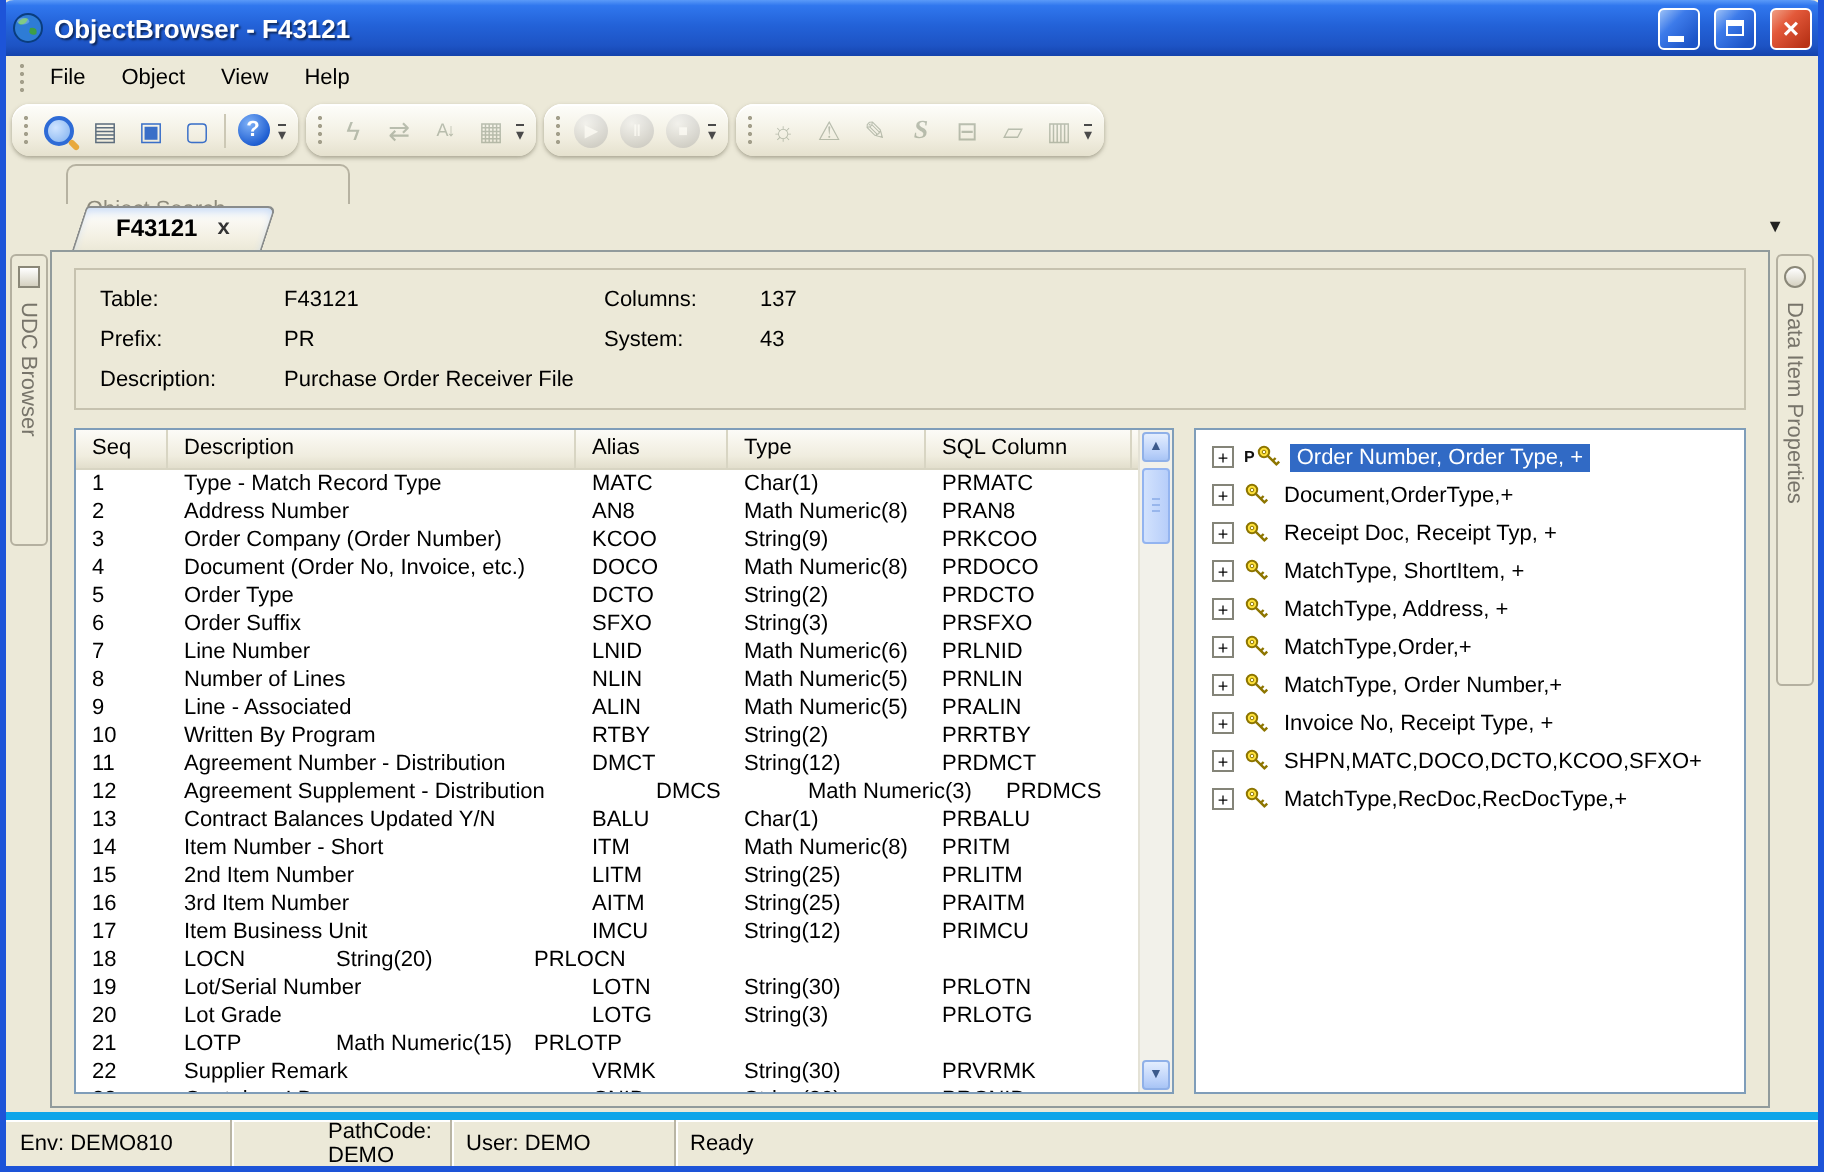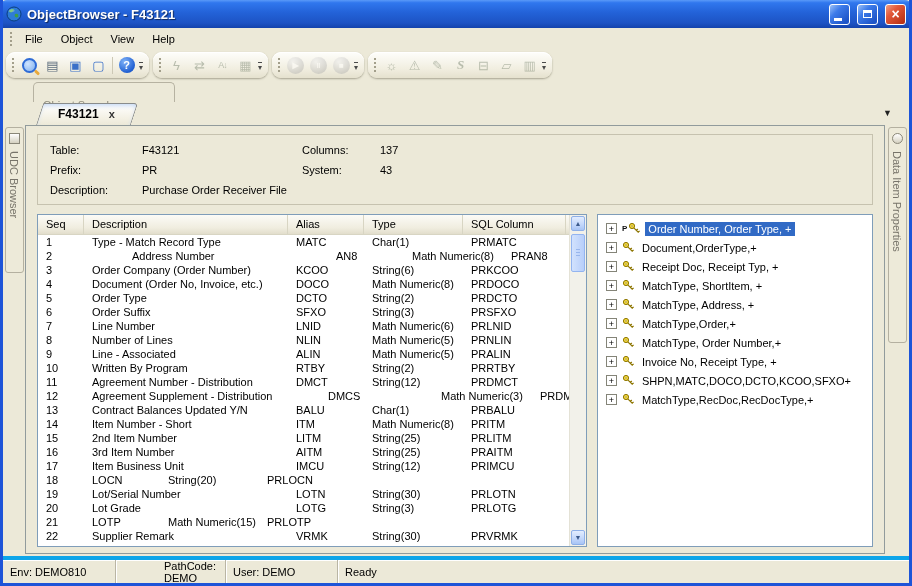--- a/index.html
+++ b/index.html
@@ -285,30 +285,30 @@
             <div class="gbody" style="flex:1;overflow:hidden;">
                 <span class="grow" style="display: flex;">
                   <span class="gcell" style="width: 46px;">1</span>
                   <span class="gcell" style="width: 204px;">Type - Match Record Type</span>
                   <span class="gcell" style="width: 76px;">MATC</span>
                   <span class="gcell" style="width: 99px;">Char(1)</span>
                   <span class="gcell" style="width: 103px;">PRMATC</span>
                 </span>
                 <span class="grow" style="display: flex;">
                   <span class="gcell" style="width: 46px;">2</span>
-                  <span class="gcell" style="width: 204px; margin-left: 40px;">Address Number</span>
+                  <span class="gcell" style="width: 204px;">Address Number</span>
                   <span class="gcell" style="width: 76px;">AN8</span>
                   <span class="gcell" style="width: 99px;">Math Numeric(8)</span>
                   <span class="gcell" style="width: 103px;">PRAN8</span>
                 </span>
                 <span class="grow" style="display: flex;">
                   <span class="gcell" style="width: 46px;">3</span>
                   <span class="gcell" style="width: 204px;">Order Company (Order Number)</span>
                   <span class="gcell" style="width: 76px;">KCOO</span>
-                  <span class="gcell" style="width: 99px;">String(6)</span>
+                  <span class="gcell" style="width: 99px;">String(9)</span>
                   <span class="gcell" style="width: 103px;">PRKCOO</span>
                 </span>
                 <span class="grow" style="display: flex;">
                   <span class="gcell" style="width: 46px;">4</span>
                   <span class="gcell" style="width: 204px;">Document (Order No, Invoice, etc.)</span>
                   <span class="gcell" style="width: 76px;">DOCO</span>
                   <span class="gcell" style="width: 99px;">Math Numeric(8)</span>
                   <span class="gcell" style="width: 103px;">PRDOCO</span>
                 </span>
                 <span class="grow" style="display: flex;">
@@ -357,21 +357,21 @@
                   <span class="gcell" style="width: 46px;">11</span>
                   <span class="gcell" style="width: 204px;">Agreement Number - Distribution</span>
                   <span class="gcell" style="width: 76px;">DMCT</span>
                   <span class="gcell" style="width: 99px;">String(12)</span>
                   <span class="gcell" style="width: 103px;">PRDMCT</span>
                 </span>
                 <span class="grow" style="display: flex;">
                   <span class="gcell" style="width: 46px;">12</span>
                   <span class="gcell" style="width: 204px;">Agreement Supplement - Distribution</span>
                   <span class="gcell" style="width: 76px; margin-left: 32px;">DMCS</span>
-                  <span class="gcell" style="width: 99px; margin-left: 37px;">Math Numeric(3)</span>
+                  <span class="gcell" style="width: 99px;">Math Numeric(3)</span>
                   <span class="gcell" style="width: 103px;">PRDMCS</span>
                 </span>
                 <span class="grow" style="display: flex;">
                   <span class="gcell" style="width: 46px;">13</span>
                   <span class="gcell" style="width: 204px;">Contract Balances Updated Y/N</span>
                   <span class="gcell" style="width: 76px;">BALU</span>
                   <span class="gcell" style="width: 99px;">Char(1)</span>
                   <span class="gcell" style="width: 103px;">PRBALU</span>
                 </span>
                 <span class="grow" style="display: flex;">

